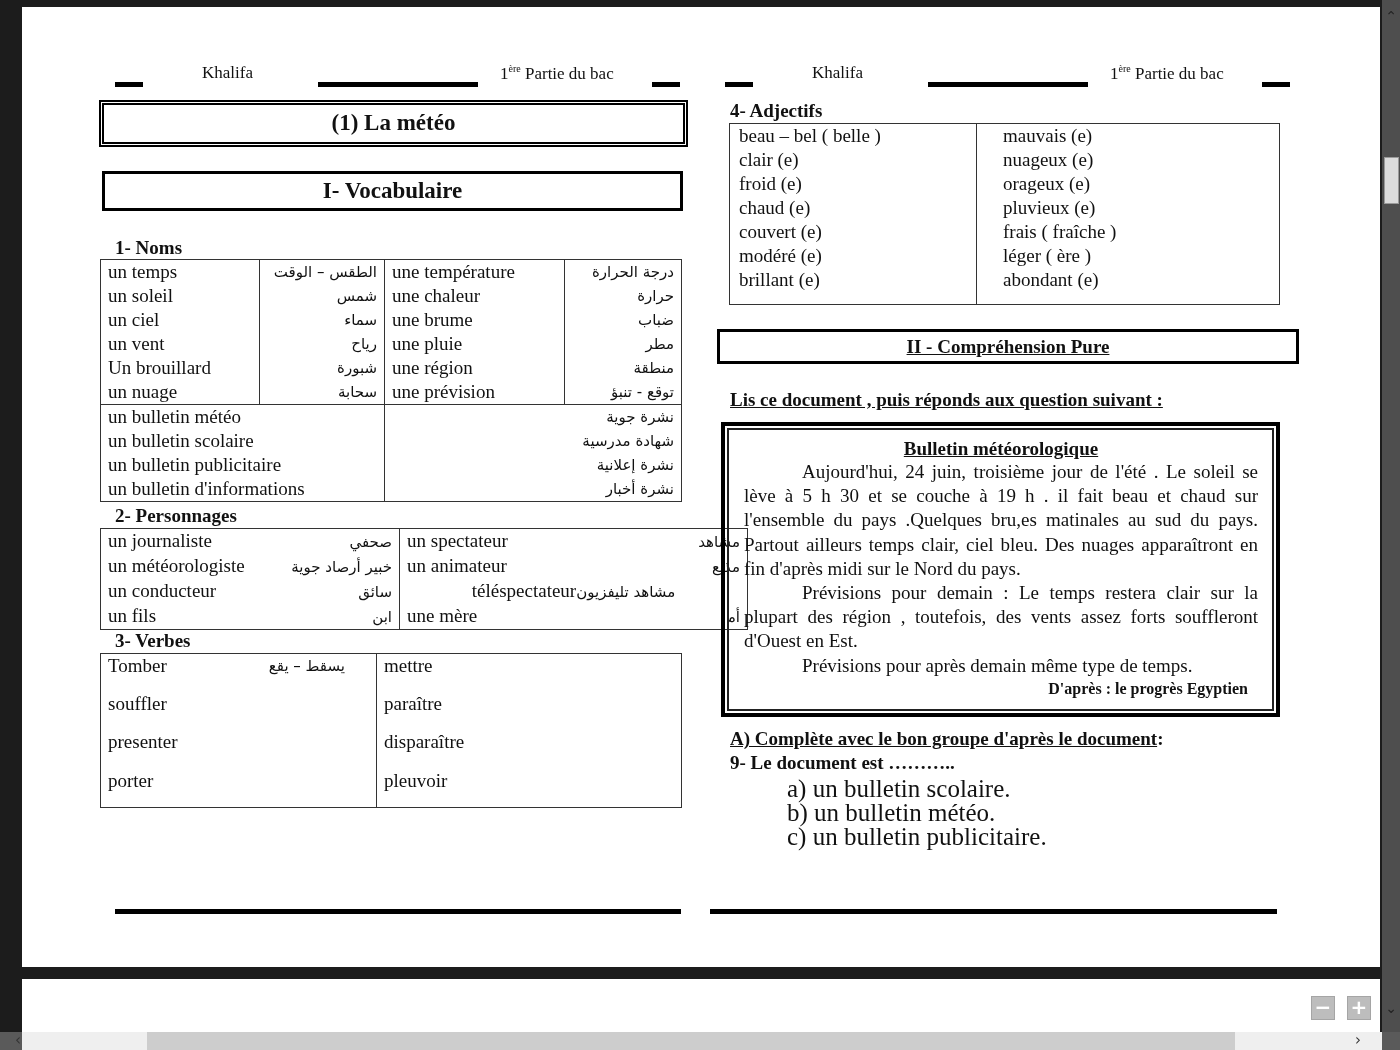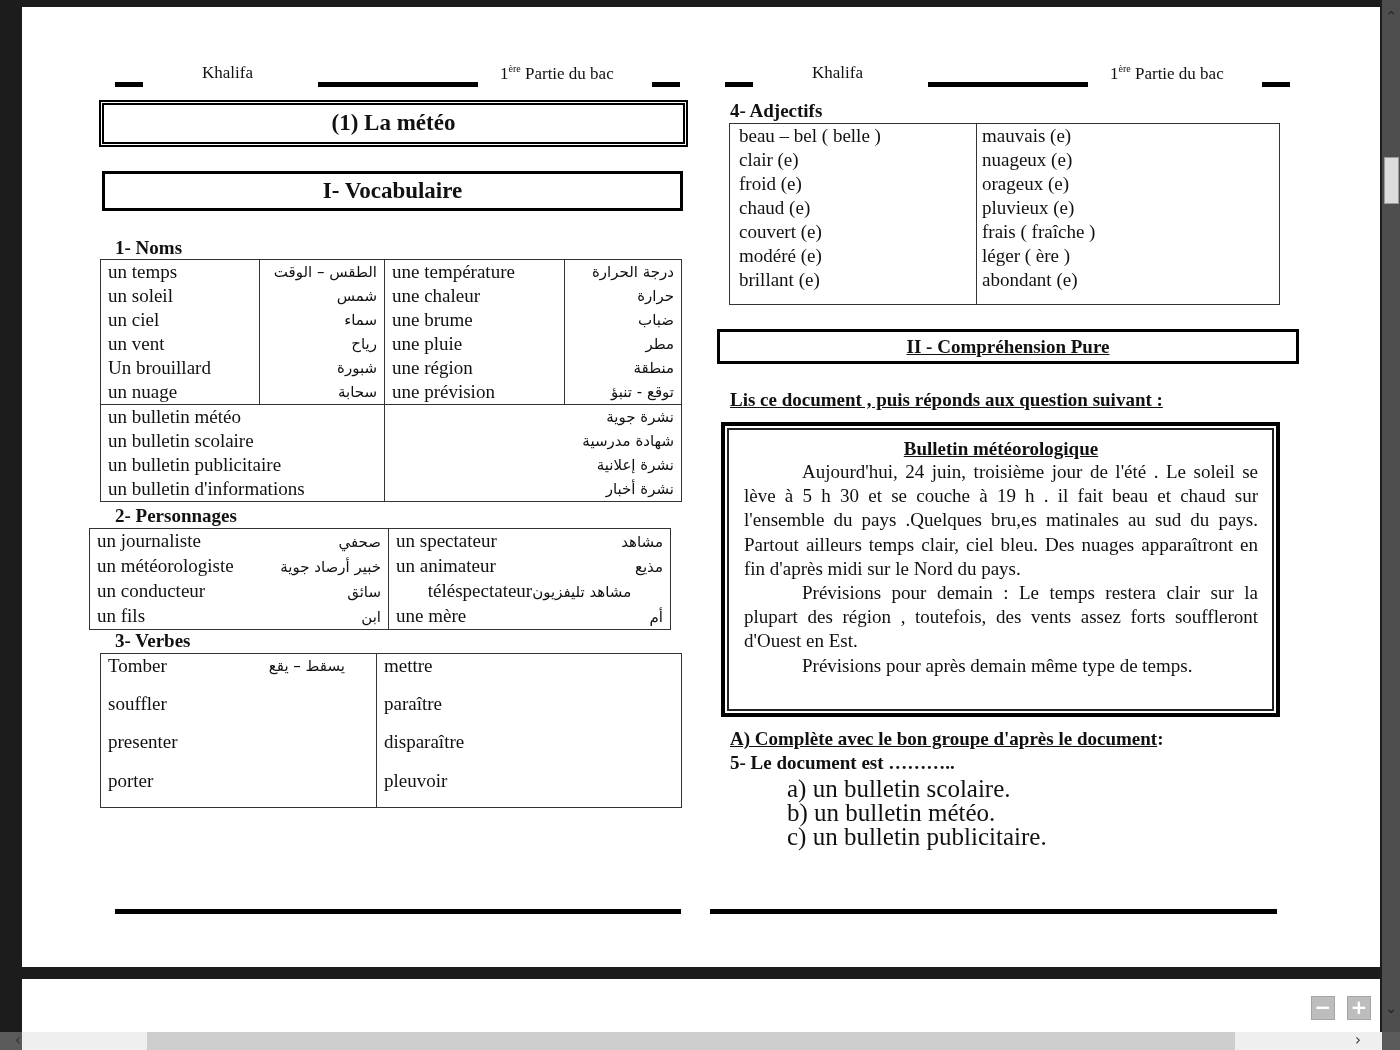--- a/index.html
+++ b/index.html
@@ -149,21 +149,21 @@
         <td class="ar" colspan="2">نشرة إعلانية</td>
       </tr>
       <tr>
         <td colspan="2">un bulletin d'informations</td>
         <td class="ar" colspan="2">نشرة أخبار</td>
       </tr>
     </tbody>
 </table>
 
 <div class="subhead" style="left:115px;top:505px;">2- Personnages</div>
-<table class="vt" style="left:89px;top:528px;width:582px;">
+<table class="vt" style="left:100px;top:528px;width:648px;">
   <colgroup>
       <col style="width:299px">
       <col>
     </colgroup>
   <tbody id="pers-body">
       <tr>
         <td style="display: table-cell;">
           <div style="display: flex; justify-content: space-between; align-items: baseline;">
             <span>un journaliste</span>
             <span class="ar">صحفي</span>
@@ -277,21 +277,21 @@
       <tr>
     <td id="adj-left" style="padding-left: 9px;">
           <div>beau – bel ( belle )</div>
           <div>clair (e)</div>
           <div>froid (e)</div>
           <div>chaud (e)</div>
           <div>couvert (e)</div>
           <div>modéré (e)</div>
           <div>brillant (e)</div>
         </td>
-    <td id="adj-right" style="padding-left: 5px;">
+    <td id="adj-right" style="padding-left: 26px;">
           <div>mauvais (e)</div>
           <div>nuageux (e)</div>
           <div>orageux (e)</div>
           <div>pluvieux (e)</div>
           <div>frais ( fraîche )</div>
           <div>léger ( ère )</div>
           <div>abondant (e)</div>
         </td>
   </tr>
     </tbody>
@@ -299,25 +299,26 @@
 
 <div class="sec-box" style="left:717px;top:329px;width:582px;height:35px;font-size:19px;line-height:29px;text-decoration:underline;">II - Compréhension Pure</div>
 <div class="q-title u" style="left:730px;top:389px;">Lis ce document , puis réponds aux question suivant :</div>
 
 <div class="bulletin">
   <div class="bulletin-inner">
     <h3>Bulletin météorologique</h3>
     <p class="indent">Aujourd'hui, 24 juin, troisième jour de l'été . Le soleil se lève à 5 h 30 et se couche à 19 h . il fait beau et chaud sur l'ensemble du pays .Quelques bru,es matinales au sud du pays. Partout ailleurs temps clair, ciel bleu. Des nuages apparaîtront en fin d'après midi sur le Nord du pays.</p>
     <p class="indent">Prévisions pour demain : Le temps restera clair sur la plupart des région , toutefois, des vents assez forts souffleront d'Ouest en Est.</p>
     <p class="indent">Prévisions pour après demain même type de temps.</p>
+    <div class="src">D'après : le progrès Egyptien</div>
   </div>
 </div>
 
 <div class="q-title" style="left:730px;top:728px;"><span class="u">A) Complète avec le bon groupe d'après le document</span><span>:</span></div>
-<div class="q-title" style="left:730px;top:752px;">5- Le document est ………..</div>
+<div class="q-title" style="left:730px;top:752px;">9- Le document est ………..</div>
 <div class="opt" style="top:775px;">a) un bulletin scolaire.</div>
 <div class="opt" style="top:799px;">b) un bulletin météo.</div>
 <div class="opt" style="top:823px;">c) un bulletin publicitaire.</div>
 
 <div class="bar" style="left:115px;top:909px;width:566px;"></div>
 <div class="bar" style="left:710px;top:909px;width:567px;"></div>
 
 <div class="zoombtn" style="left:1311px;">−</div>
 <div class="zoombtn" style="left:1347px;">+</div>
 

